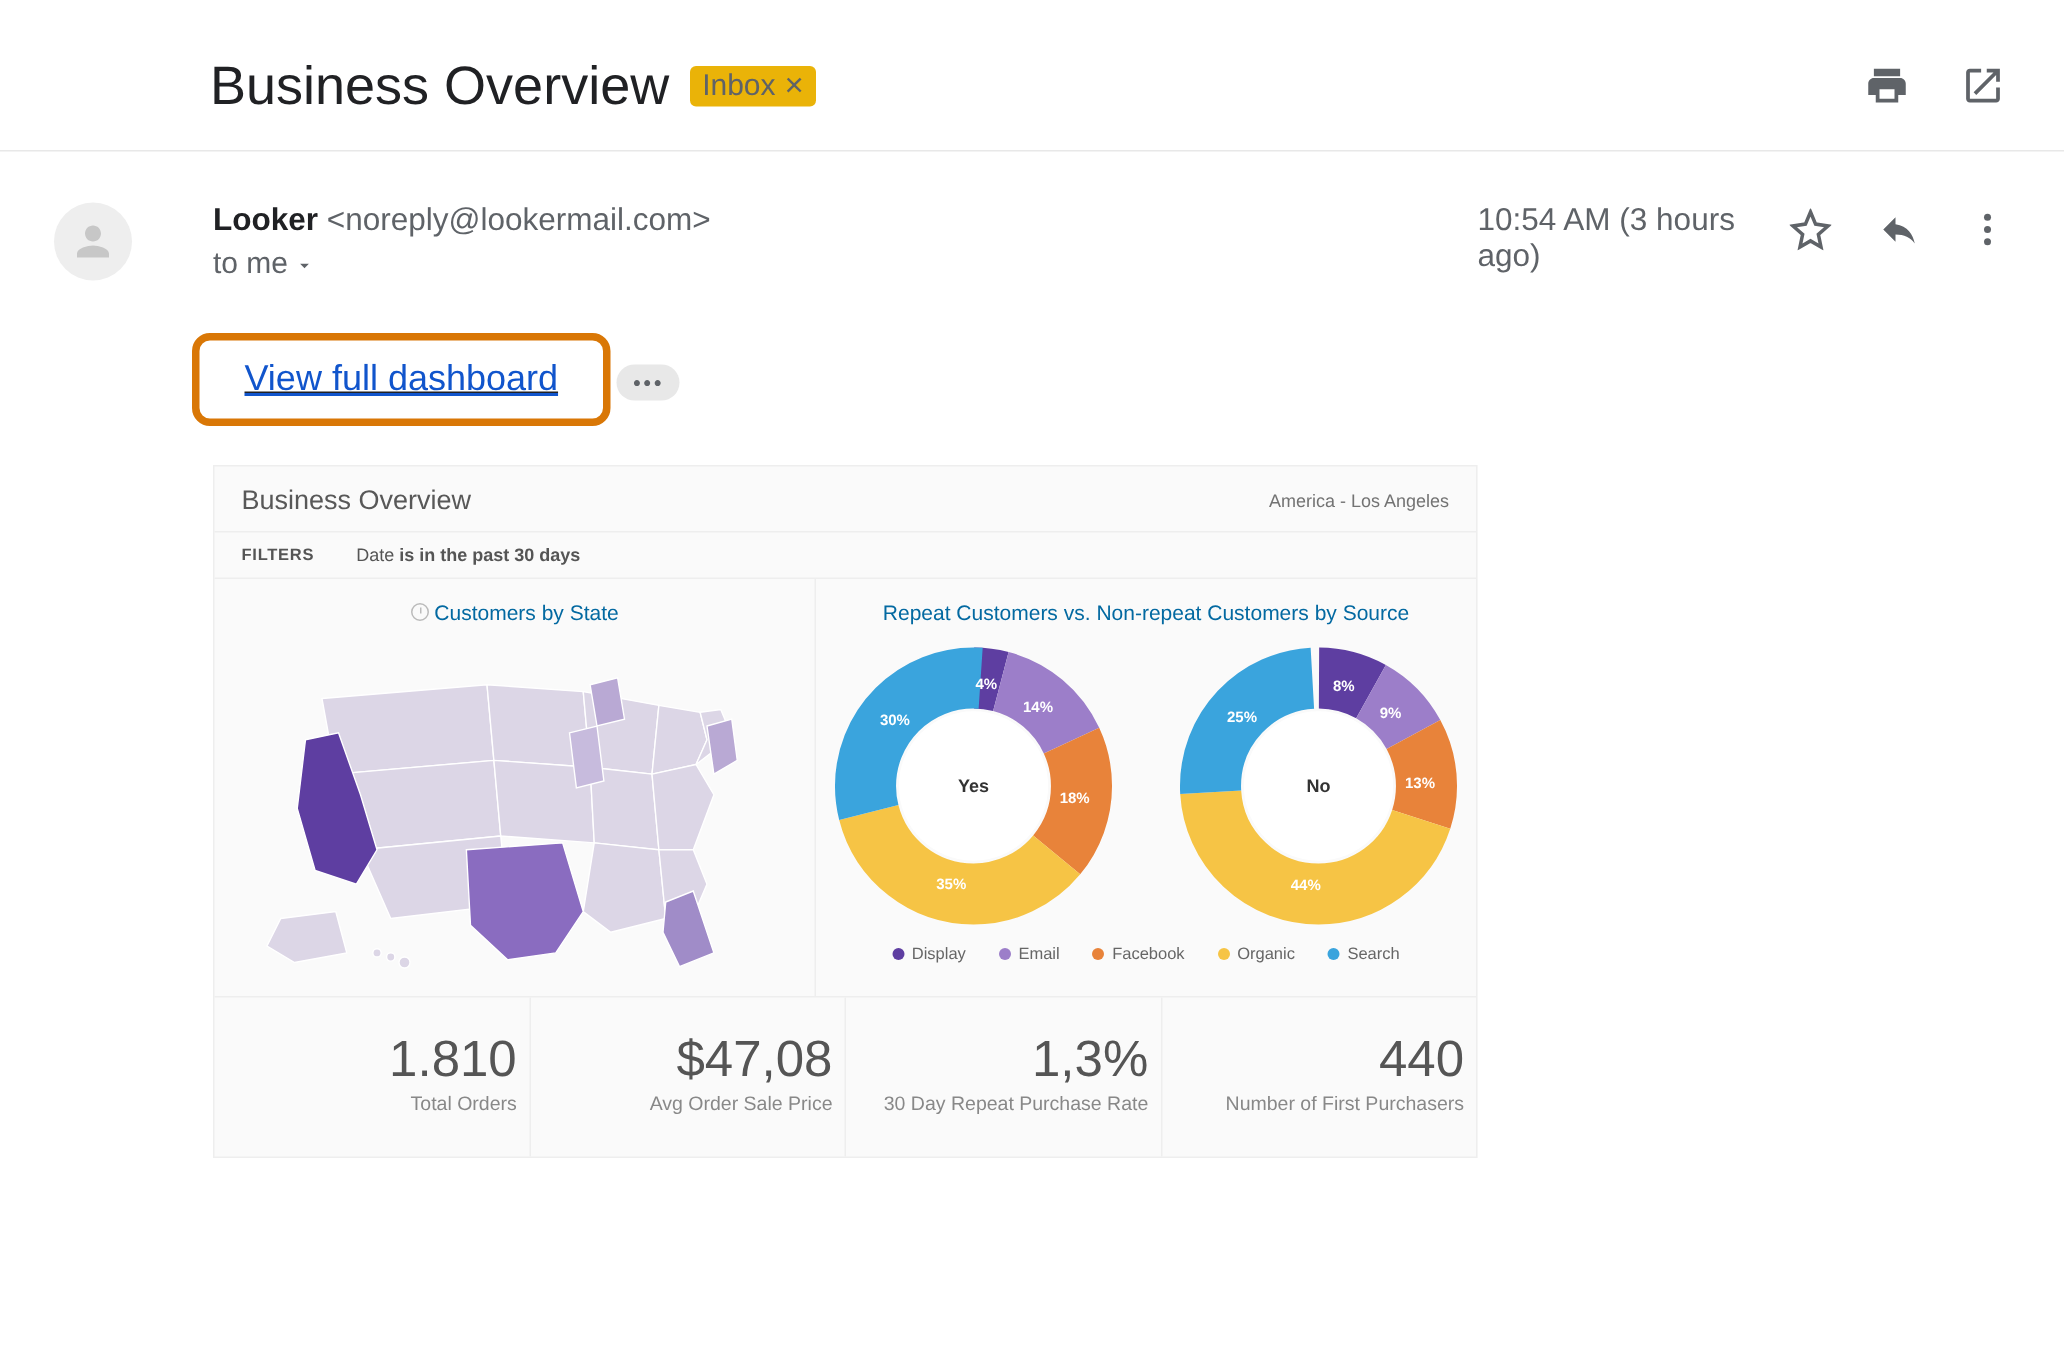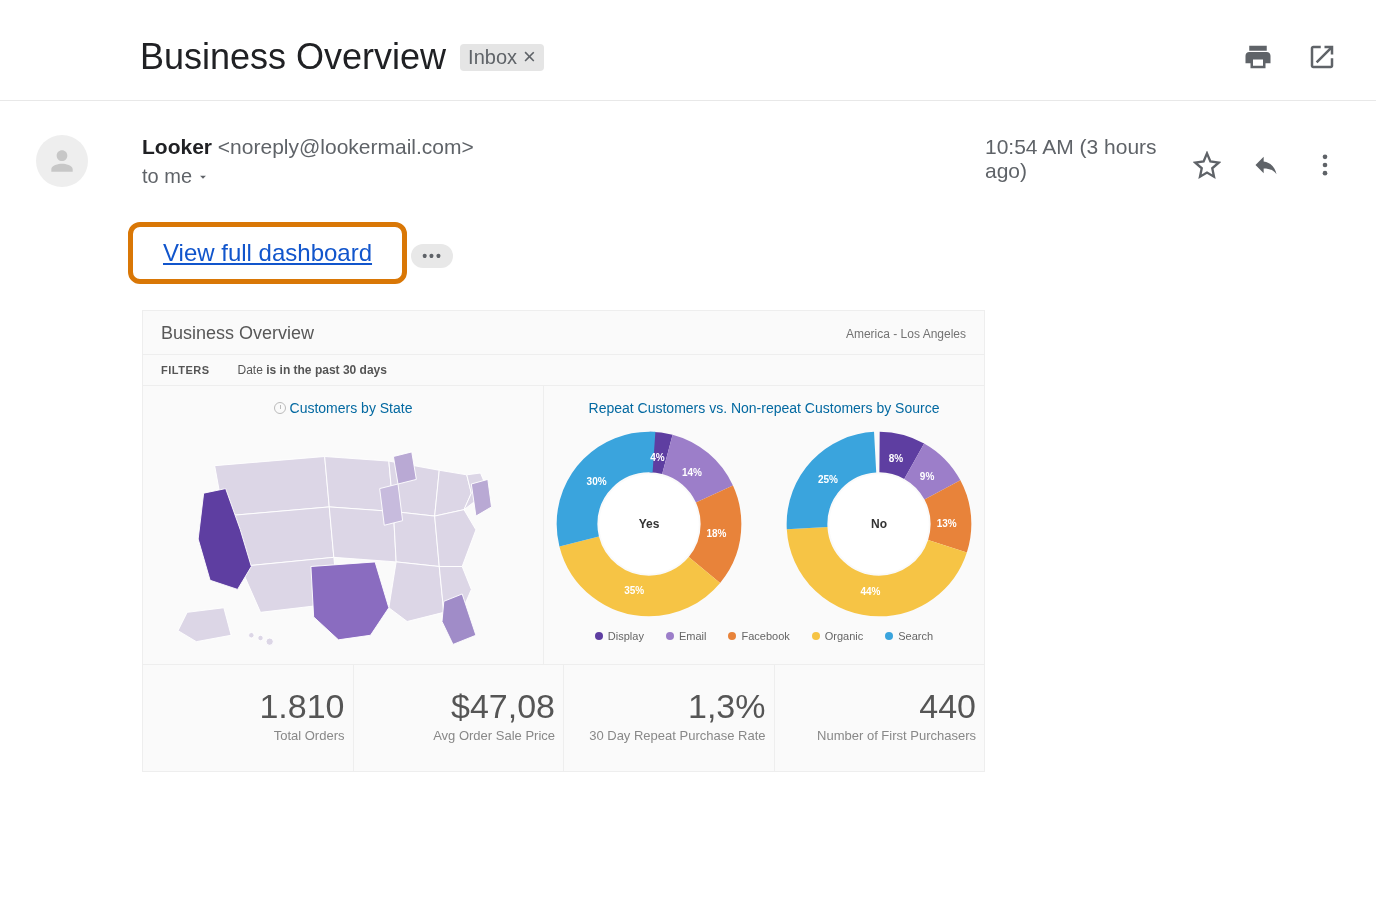--- a/index.html
+++ b/index.html
@@ -1,32 +1,32 @@
 <!DOCTYPE html>
 <html><head>
 <meta charset="utf-8">
 <style>
   * { box-sizing: border-box; margin: 0; padding: 0; }
   body { font-family: Arial, Helvetica, sans-serif; background: #fff; color: #202124; width: 1376px; }
   .subject-bar { display: flex; align-items: center; padding: 36px 36px 22px 140px; border-bottom: 1px solid #e8e8e8; }
   .subject-bar h1 { font-weight: 400; font-size: 36px; color: #202124; }
-  .inbox-chip { display: inline-flex; align-items: center; background: #e5e5e5; color: #5f6368; border-radius: 4px; padding: 2px 8px; margin-left: 14px; font-size: 20px; gap: 6px; }
+  .inbox-chip { display: inline-flex; align-items: center; background: #eab308; color: #5f6368; border-radius: 4px; padding: 2px 8px; margin-left: 14px; font-size: 20px; gap: 6px; }
   .inbox-chip .x { font-size: 22px; line-height: 1; cursor: pointer; color: #5f6368; }
   .subject-actions { margin-left: auto; display: flex; gap: 28px; }
   .icon-btn { width: 36px; height: 36px; display: flex; align-items: center; justify-content: center; cursor: pointer; color: #5f6368; }
   .sender-row { display: flex; align-items: flex-start; padding: 34px 36px 0 36px; }
   .avatar { width: 52px; height: 52px; border-radius: 50%; background: #eeeeee; display: flex; align-items: center; justify-content: center; flex-shrink: 0; }
   .avatar svg { fill: #c7c7c7; }
   .sender-block { margin-left: 54px; flex: 1; }
   .sender-line { font-size: 21px; }
   .sender-name { font-weight: 700; }
   .sender-email { color: #5f6368; font-weight: 400; }
   .to-line { font-size: 20px; color: #5f6368; margin-top: 6px; display: flex; align-items: center; gap: 4px; }
-  .meta-block { display: flex; align-items: flex-end; gap: 30px; color: #5f6368; font-size: 21px; }
-  .link-highlight { display: inline-block; border: 5px solid #d97706; border-radius: 12px; padding: 12px 30px; margin: 34px 0 0 -14px; }
+  .meta-block { display: flex; align-items: flex-start; gap: 30px; color: #5f6368; font-size: 21px; }
+  .link-highlight { display: inline-block; border: 5px solid #d97706; border-radius: 12px; padding: 12px 30px; margin: 34px 0 0 -14px; text-decoration: underline; }
   .link-highlight a { color: #1155cc; font-size: 24px; text-decoration: underline; }
   .dots-btn { display: inline-flex; align-items: center; justify-content: center; width: 42px; height: 24px; background: #e8e8e8; border-radius: 12px; margin: 22px 0 0 0; cursor: pointer; color: #5f6368; letter-spacing: 2px; font-size: 14px; font-weight: bold; }
   .dashboard { margin: 26px 0 0 0; background: #fafafa; border: 1px solid #eee; }
   .dash-head { display: flex; align-items: center; padding: 12px 18px 10px 18px; border-bottom: 1px solid #eee; }
   .dash-title { font-size: 18px; color: #585858; }
   .dash-loc { margin-left: auto; font-size: 12px; color: #737373; }
   .filters-row { display: flex; align-items: center; padding: 8px 18px; border-bottom: 1px solid #eee; font-size: 12px; color: #555; }
   .filters-label { font-weight: 700; text-transform: uppercase; letter-spacing: 0.5px; margin-right: 28px; font-size: 11px; }
   .filters-text b { font-weight: 700; }
   .panels { display: flex; }

